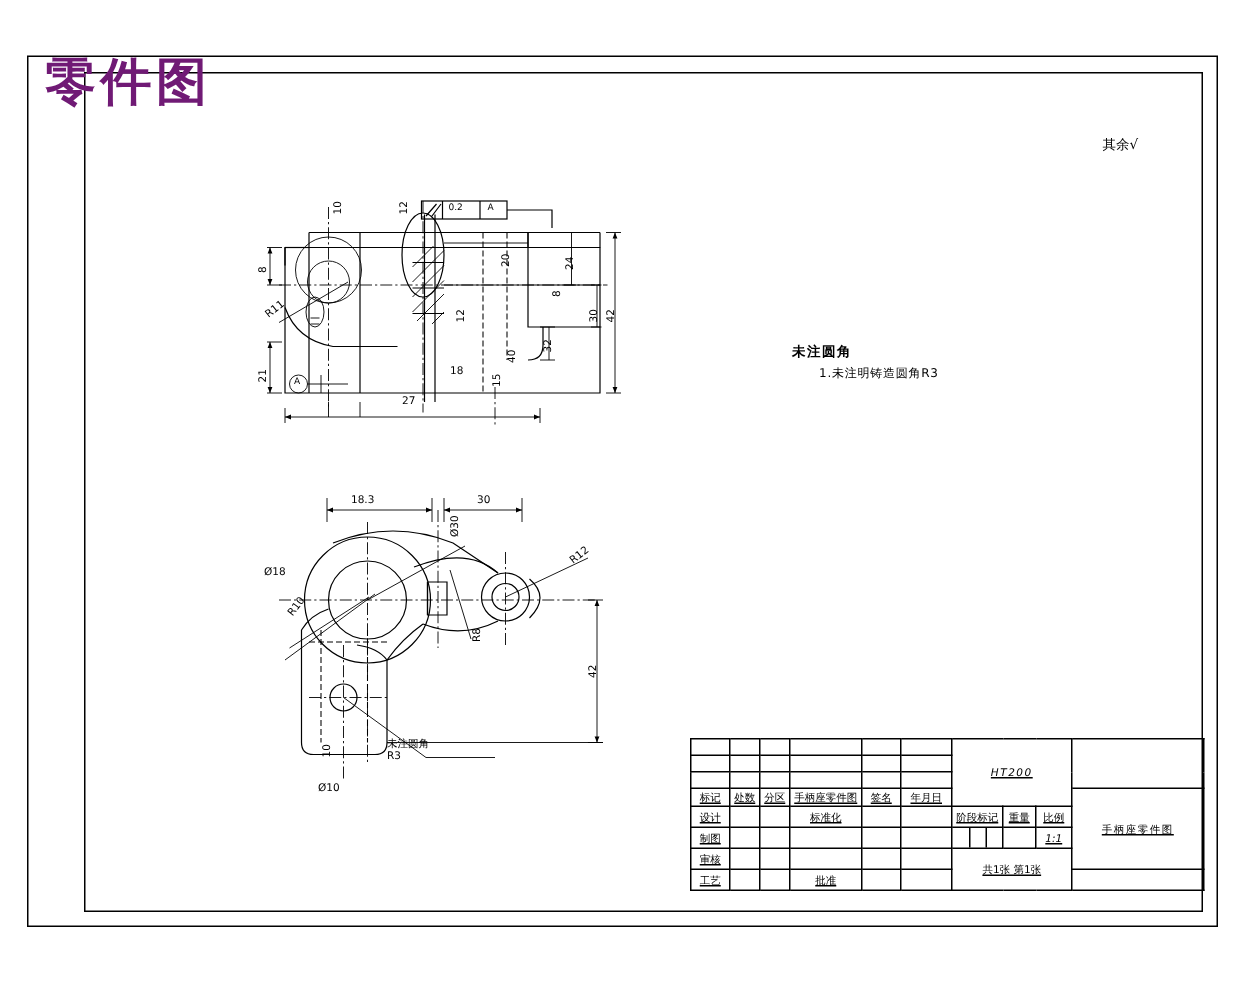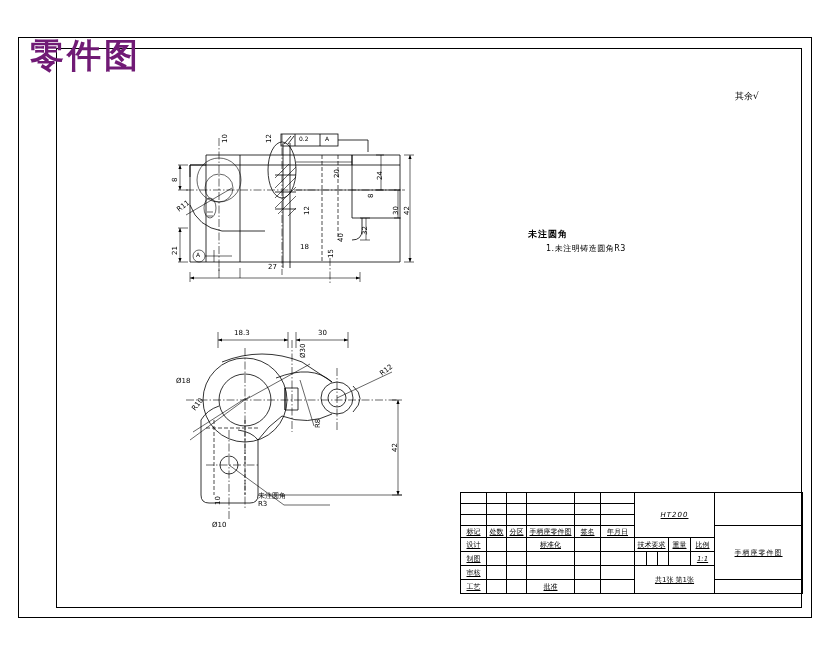--- a/index.html
+++ b/index.html
@@ -276,21 +276,21 @@
         <td rowspan="4" class="ptitle">手柄座零件图</td>
       </tr>
 
       <tr style="height:14px">
         <td>设计</td>
         <td></td>
         <td></td>
         <td>标准化</td>
         <td></td>
         <td></td>
-        <td>技术要求</td>
+        <td>阶段标记</td>
         <td>重量</td>
         <td>比例</td>
       </tr>
 
       <tr style="height:14px">
         <td>制图</td>
         <td></td>
         <td></td>
         <td></td>
         <td></td>

